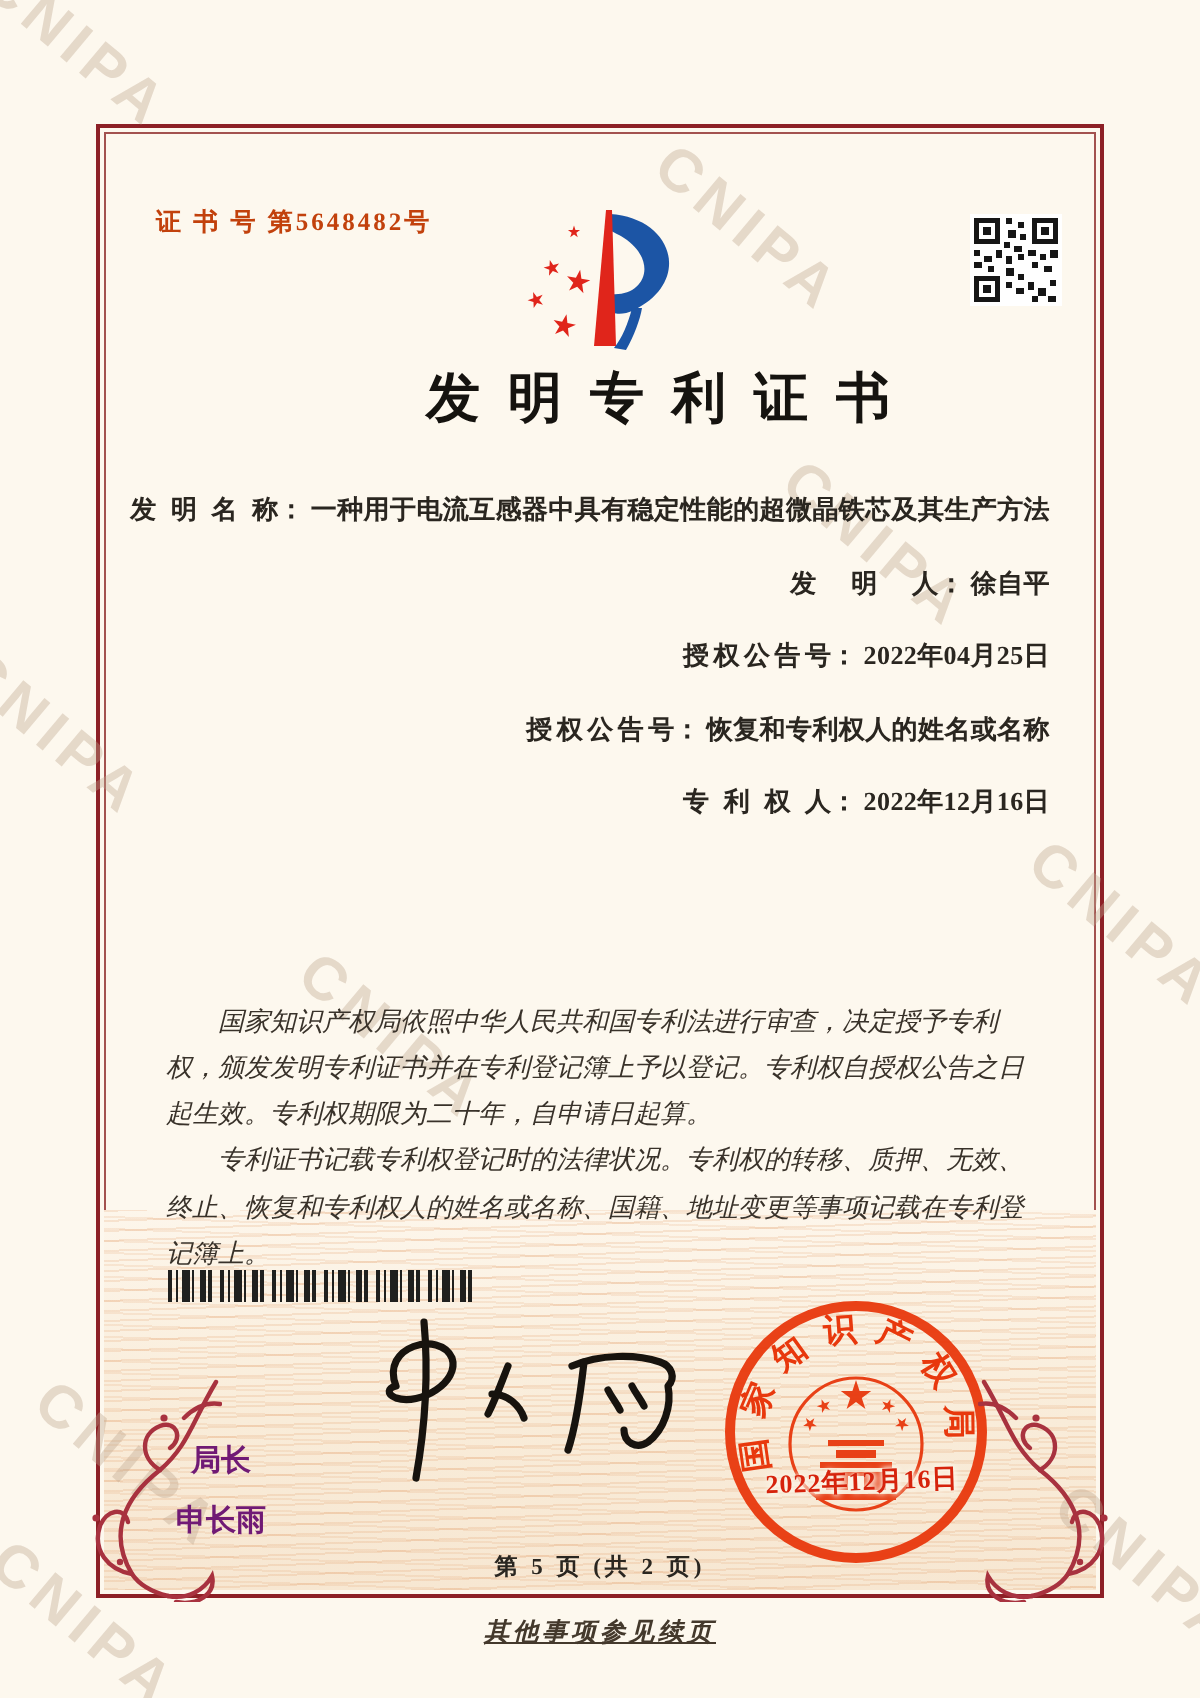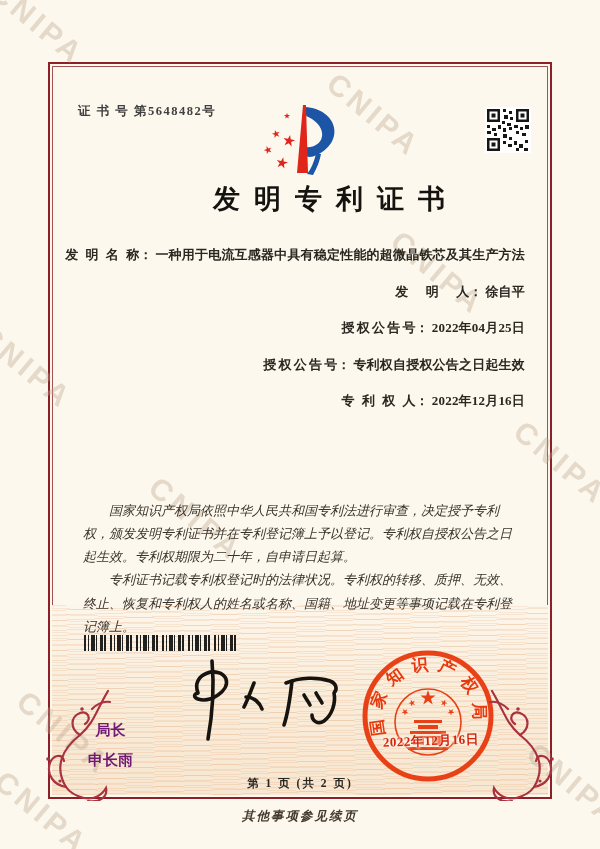--- a/index.html
+++ b/index.html
@@ -30,21 +30,21 @@
   .guilloche {
     position:absolute; left:2px; right:2px; bottom:2px; top:541px;
     background:
       repeating-linear-gradient(178deg, rgba(224,150,95,0.20) 0 1px, rgba(255,255,255,0) 1px 5px),
       repeating-linear-gradient(2deg,  rgba(224,150,95,0.16) 0 1px, rgba(255,255,255,0) 1px 6px),
       linear-gradient(180deg,#fdf6eb 0%, #f9ecd9 55%, #f7e7d2 100%);
   }
   
   .cert-no {
     position:absolute; left:78px; top:103px; z-index:2;
-    font-size:12.5px; font-weight:bold; letter-spacing:1.5px; color:#404040;
+    font-size:12.5px; font-weight:bold; letter-spacing:1.5px; color:#c2410c;
   }
   .logo { position:absolute; left:253px; top:103px; z-index:2; }
   .qr   { position:absolute; left:485px; top:107px; z-index:2; }
   .page-title {
     position:absolute; left:0; top:181px; width:100%; z-index:2;
     text-align:center; font-size:27px; font-weight:bold; color:#15130f;
     letter-spacing:14px; text-indent:14px;padding-left:29px;
   }
   
   .fields { position:absolute; left:85px; top:246px; width:440px; z-index:2;
@@ -82,21 +82,21 @@
   }
   
   .orn { position:absolute; z-index:3; }
   .orn-left { left:36px; top:689px; }
   .orn-right { left:489px; top:689px; transform:scaleX(-1); }
   
   .page-number { position:absolute; left:0; top:776px; width:100%; z-index:2;
     text-align:center; font-size:11.5px; font-weight:bold; letter-spacing:2px; color:#2a2620; }
   .continuation { position:absolute; left:0; top:808px; width:100%; z-index:2;
     text-align:center; font-size:12.5px; font-style:italic; font-weight:bold;
-    letter-spacing:2px; color:#44392c; }
+    letter-spacing:2px; color:#44392c;text-decoration:underline; }
 </style>
 </head>
 <body>
 
 <div class="page">
 
   <span class="wm wm1">CNIPA</span>
   <span class="wm wm2">CNIPA</span>
   <span class="wm wm3">CNIPA</span>
   <span class="wm wm4">CNIPA</span>
@@ -183,21 +183,21 @@
     <div class="frow">
       <span class="flabel">发明人</span><span class="fcolon">：</span>
       <span class="fvalue">徐自平</span>
     </div>
     <div class="frow">
       <span class="flabel">授权公告号</span><span class="fcolon">：</span>
       <span class="fvalue">2022年04月25日</span>
     </div>
     <div class="frow">
       <span class="flabel">授权公告号</span><span class="fcolon">：</span>
-      <span class="fvalue">专利权自授权公告之日起生效</span>
+      <span class="fvalue">恢复和专利权人的姓名或名称</span>
     </div>
     <div class="frow">
       <span class="flabel">专利权人</span><span class="fcolon">：</span>
       <span class="fvalue">2022年12月16日</span>
     </div>
   </div>
 
   <div class="body-text">
     <p>国家知识产权局依照中华人民共和国专利法进行审查，决定授予专利权，颁发发明专利证书并在专利登记簿上予以登记。专利权自授权公告之日起生效。专利权期限为二十年，自申请日起算。</p>
     <p>专利证书记载专利权登记时的法律状况。专利权的转移、质押、无效、终止、恢复和专利权人的姓名或名称、国籍、地址变更等事项记载在专利登记簿上。</p>
@@ -271,16 +271,16 @@
       <path d="M48,109 C58,111 66,106 70,99 C72,108 63,114 52,112"></path>
       <path d="M56,20 C62,14 68,12 74,13"></path>
     </g>
     <g fill="#a8323f">
       <circle cx="12" cy="70" r="1.8"></circle>
         <circle cx="46" cy="20" r="1.8"></circle>
         <circle cx="24" cy="92" r="1.6"></circle>
     </g>
   </svg>
 
-  <div class="page-number">第 1 页 (共 2 页)</div>
+  <div class="page-number">第 5 页 (共 2 页)</div>
   <div class="continuation">其他事项参见续页</div>
 
 </div>
 
 </body></html>

